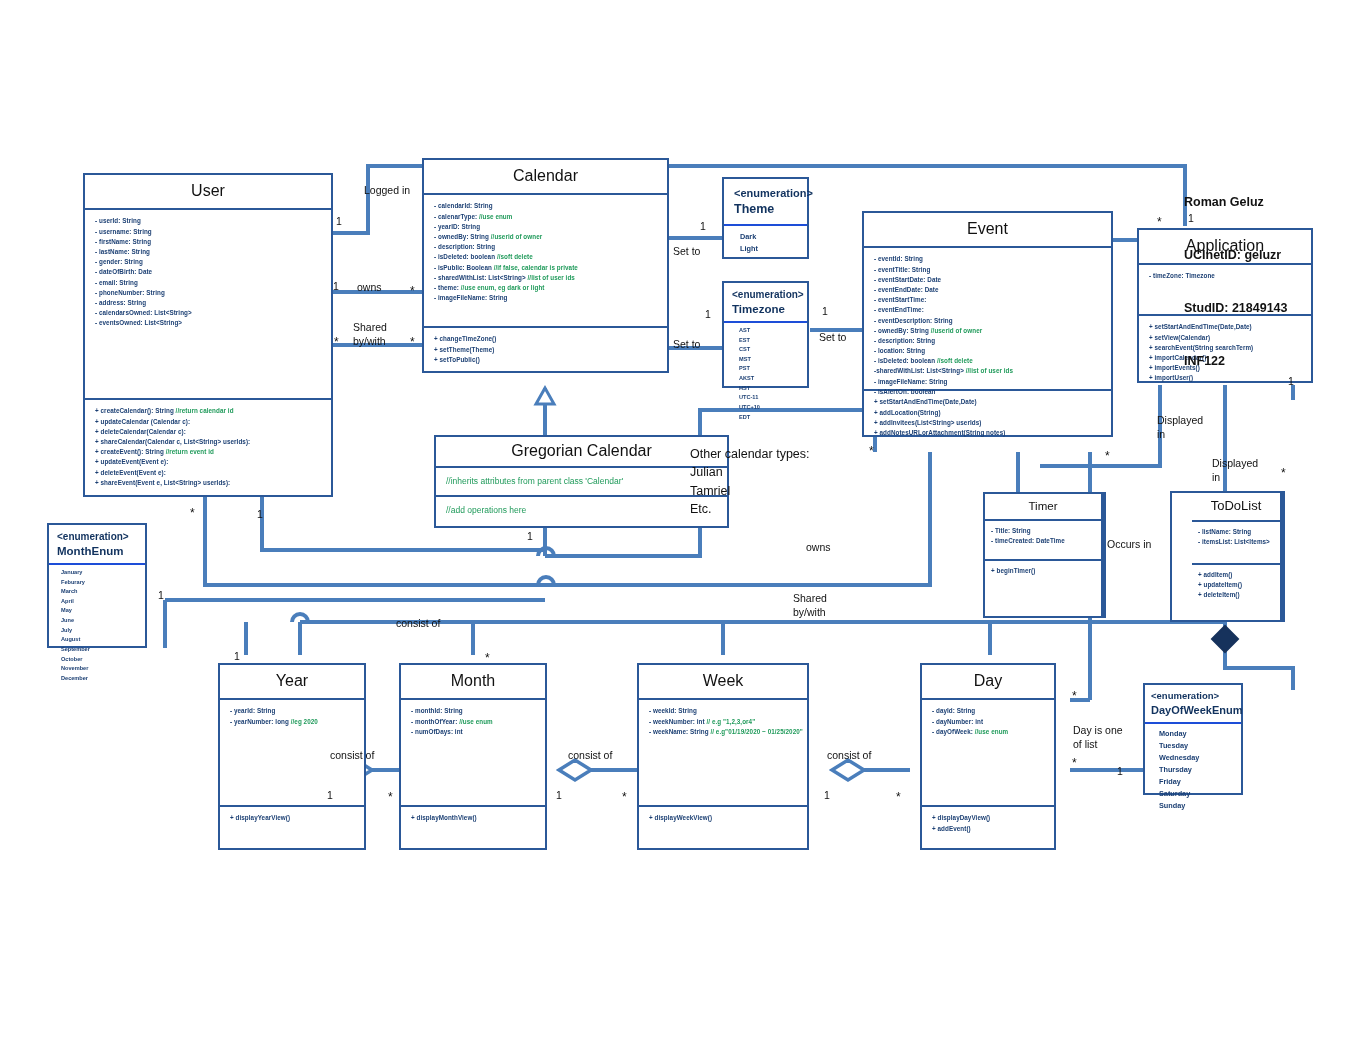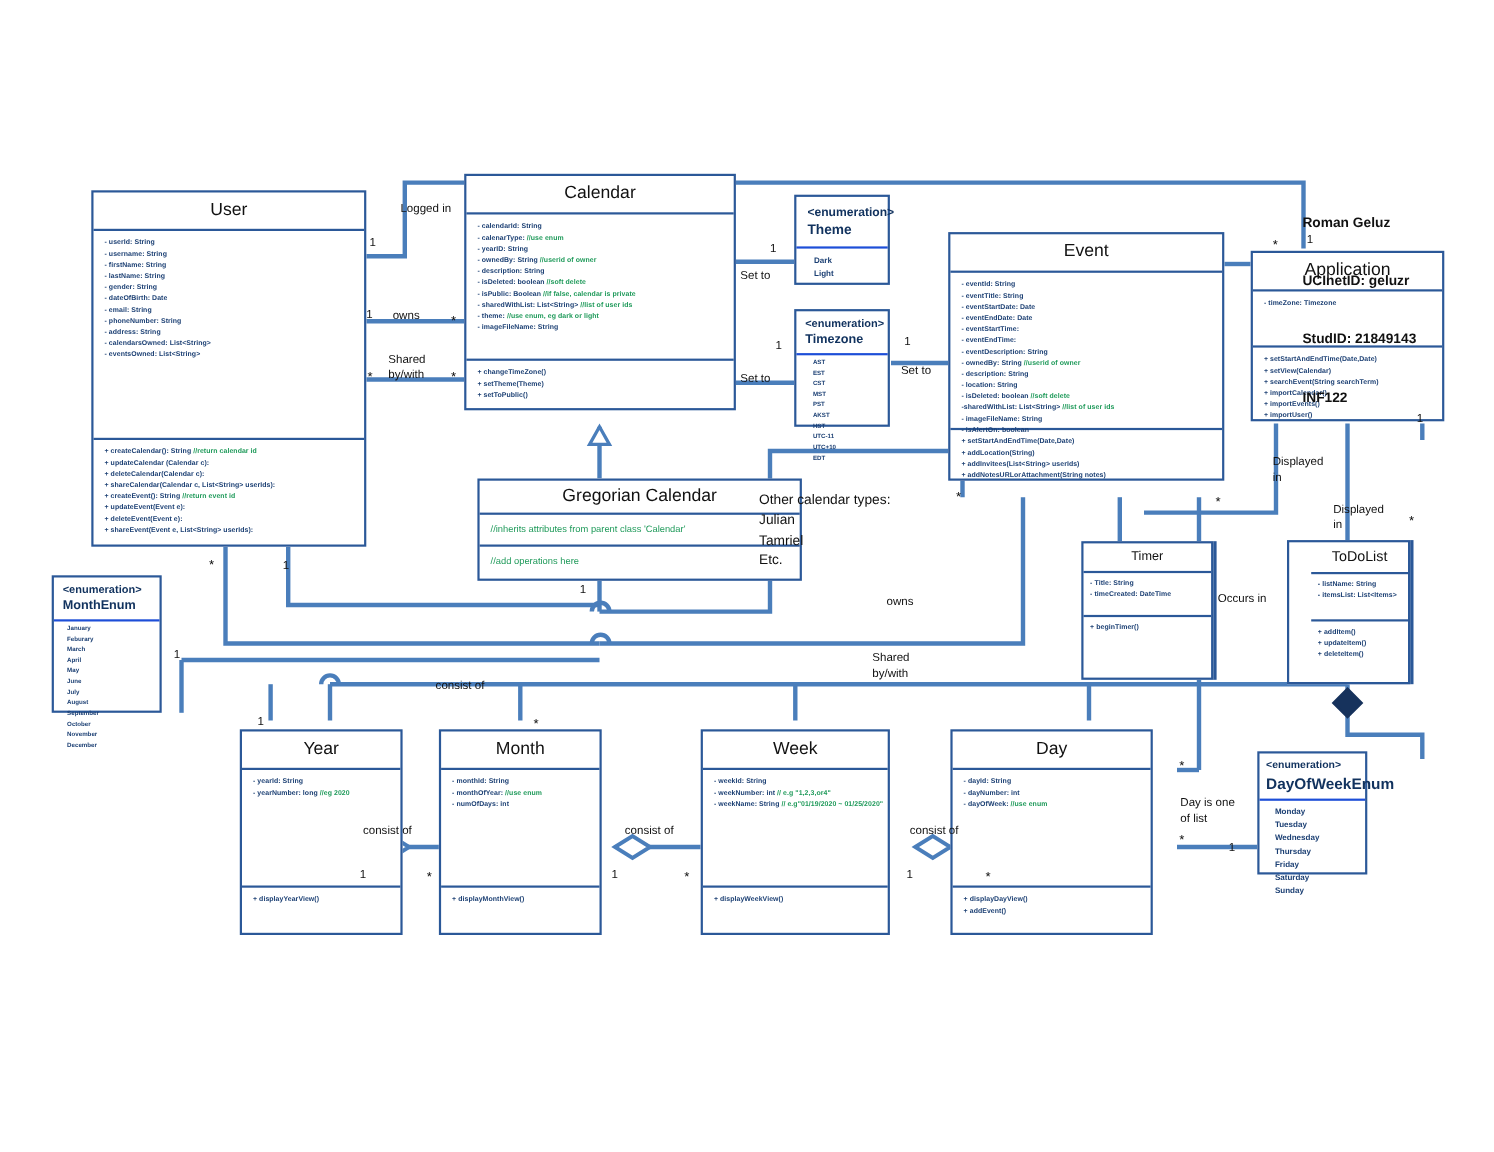--- a/index.html
+++ b/index.html
@@ -357,21 +357,21 @@
       <div class="eval">September</div>
       <div class="eval">October</div>
       <div class="eval">November</div>
       <div class="eval">December</div>
     </div>
   </div>
 
   <div class="uml enum wide" style="left:1143px; top:683px; width:100px; height:112px;">
     <div class="ehead" style="padding:5px 4px 4px 6px;">
       <span class="stereo" style="font-size:9.5px;">&lt;enumeration&gt;</span>
-      <span class="ename" style="font-size:14px;">DayOfWeekEnum</span>
+      <span class="ename" style="font-size:11px;">DayOfWeekEnum</span>
     </div>
     <div class="evals" style="padding:4px 4px 4px 14px;">
       <div class="eval">Monday</div>
       <div class="eval">Tuesday</div>
       <div class="eval">Wednesday</div>
       <div class="eval">Thursday</div>
       <div class="eval">Friday</div>
       <div class="eval">Saturday</div>
       <div class="eval">Sunday</div>
     </div>
@@ -430,21 +430,21 @@
     <div class="compartment" style="height:107px;">
       <div class="member">- weekId: String</div>
       <div class="member"><span>- weekNumber: int </span><span class="cmt">// e.g "1,2,3,or4"</span></div>
       <div class="member"><span>- weekName: String </span><span class="cmt">// e.g"01/19/2020 ~ 01/25/2020"</span></div>
     </div>
     <div class="compartment">
       <div class="member">+ displayWeekView()</div>
     </div>
   </div>
 
-  <div class="uml" style="left:864px; top:663px; width:184px; height:187px;">
+  <div class="uml" style="left:920px; top:663px; width:136px; height:187px;">
     <div class="title big">Day</div>
     <div class="compartment" style="height:107px;">
       <div class="member">- dayId: String</div>
       <div class="member">- dayNumber: int</div>
       <div class="member"><span>- dayOfWeek: </span><span class="cmt">//use enum</span></div>
     </div>
     <div class="compartment">
       <div class="member">+ displayDayView()</div>
       <div class="member">+ addEvent()</div>
     </div>

